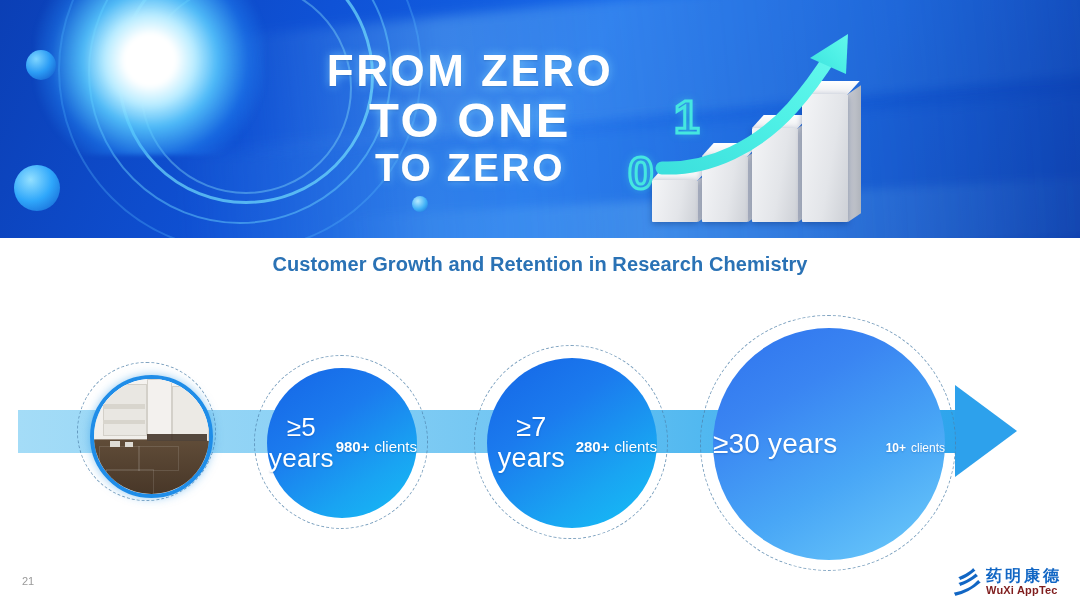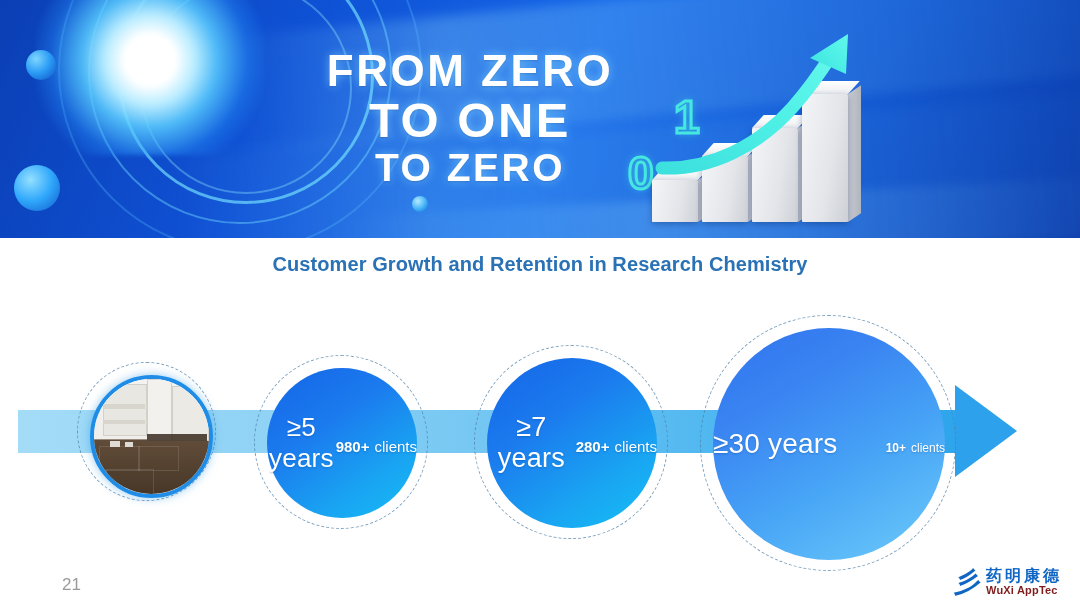--- a/index.html
+++ b/index.html
@@ -120,21 +120,21 @@
   #node-10 .n-years{font-size:27px;}
   #node-10 .n-clients{font-size:15px;}
 
   #node-20{left:713px;top:28px;width:232px;height:232px;
     background:linear-gradient(150deg,#2f73ee 0%,#3a85f2 30%,#48a6f6 62%,#6ecbfa 100%);}
   #dash-20{left:700px;top:15px;width:254px;height:254px;}
   #node-20 .n-years{font-size:28px;}
   #node-20 .n-clients{font-size:12px;}
 
   
-  .page-no{position:absolute;left:22px;top:575px;font-size:17px;color:#9a9a9a;margin-left:40px;}
+  .page-no{position:absolute;left:22px;top:575px;font-size:11px;color:#9a9a9a;}
   .logo{position:absolute;right:18px;top:568px;display:flex;align-items:center;gap:6px;}
   .logo-mark{font-size:27px;font-weight:700;color:#1166c4;line-height:1;letter-spacing:-1px;}
   .logo-words{display:flex;flex-direction:column;line-height:1.05;}
   .logo-cn{font-size:16px;font-weight:700;color:#1166c4;letter-spacing:3px;}
   .logo-en{font-size:11px;font-weight:700;color:#7f1d1d;letter-spacing:.2px;}
 </style>
 </head>
 <body>
 
 <div class="slide">

